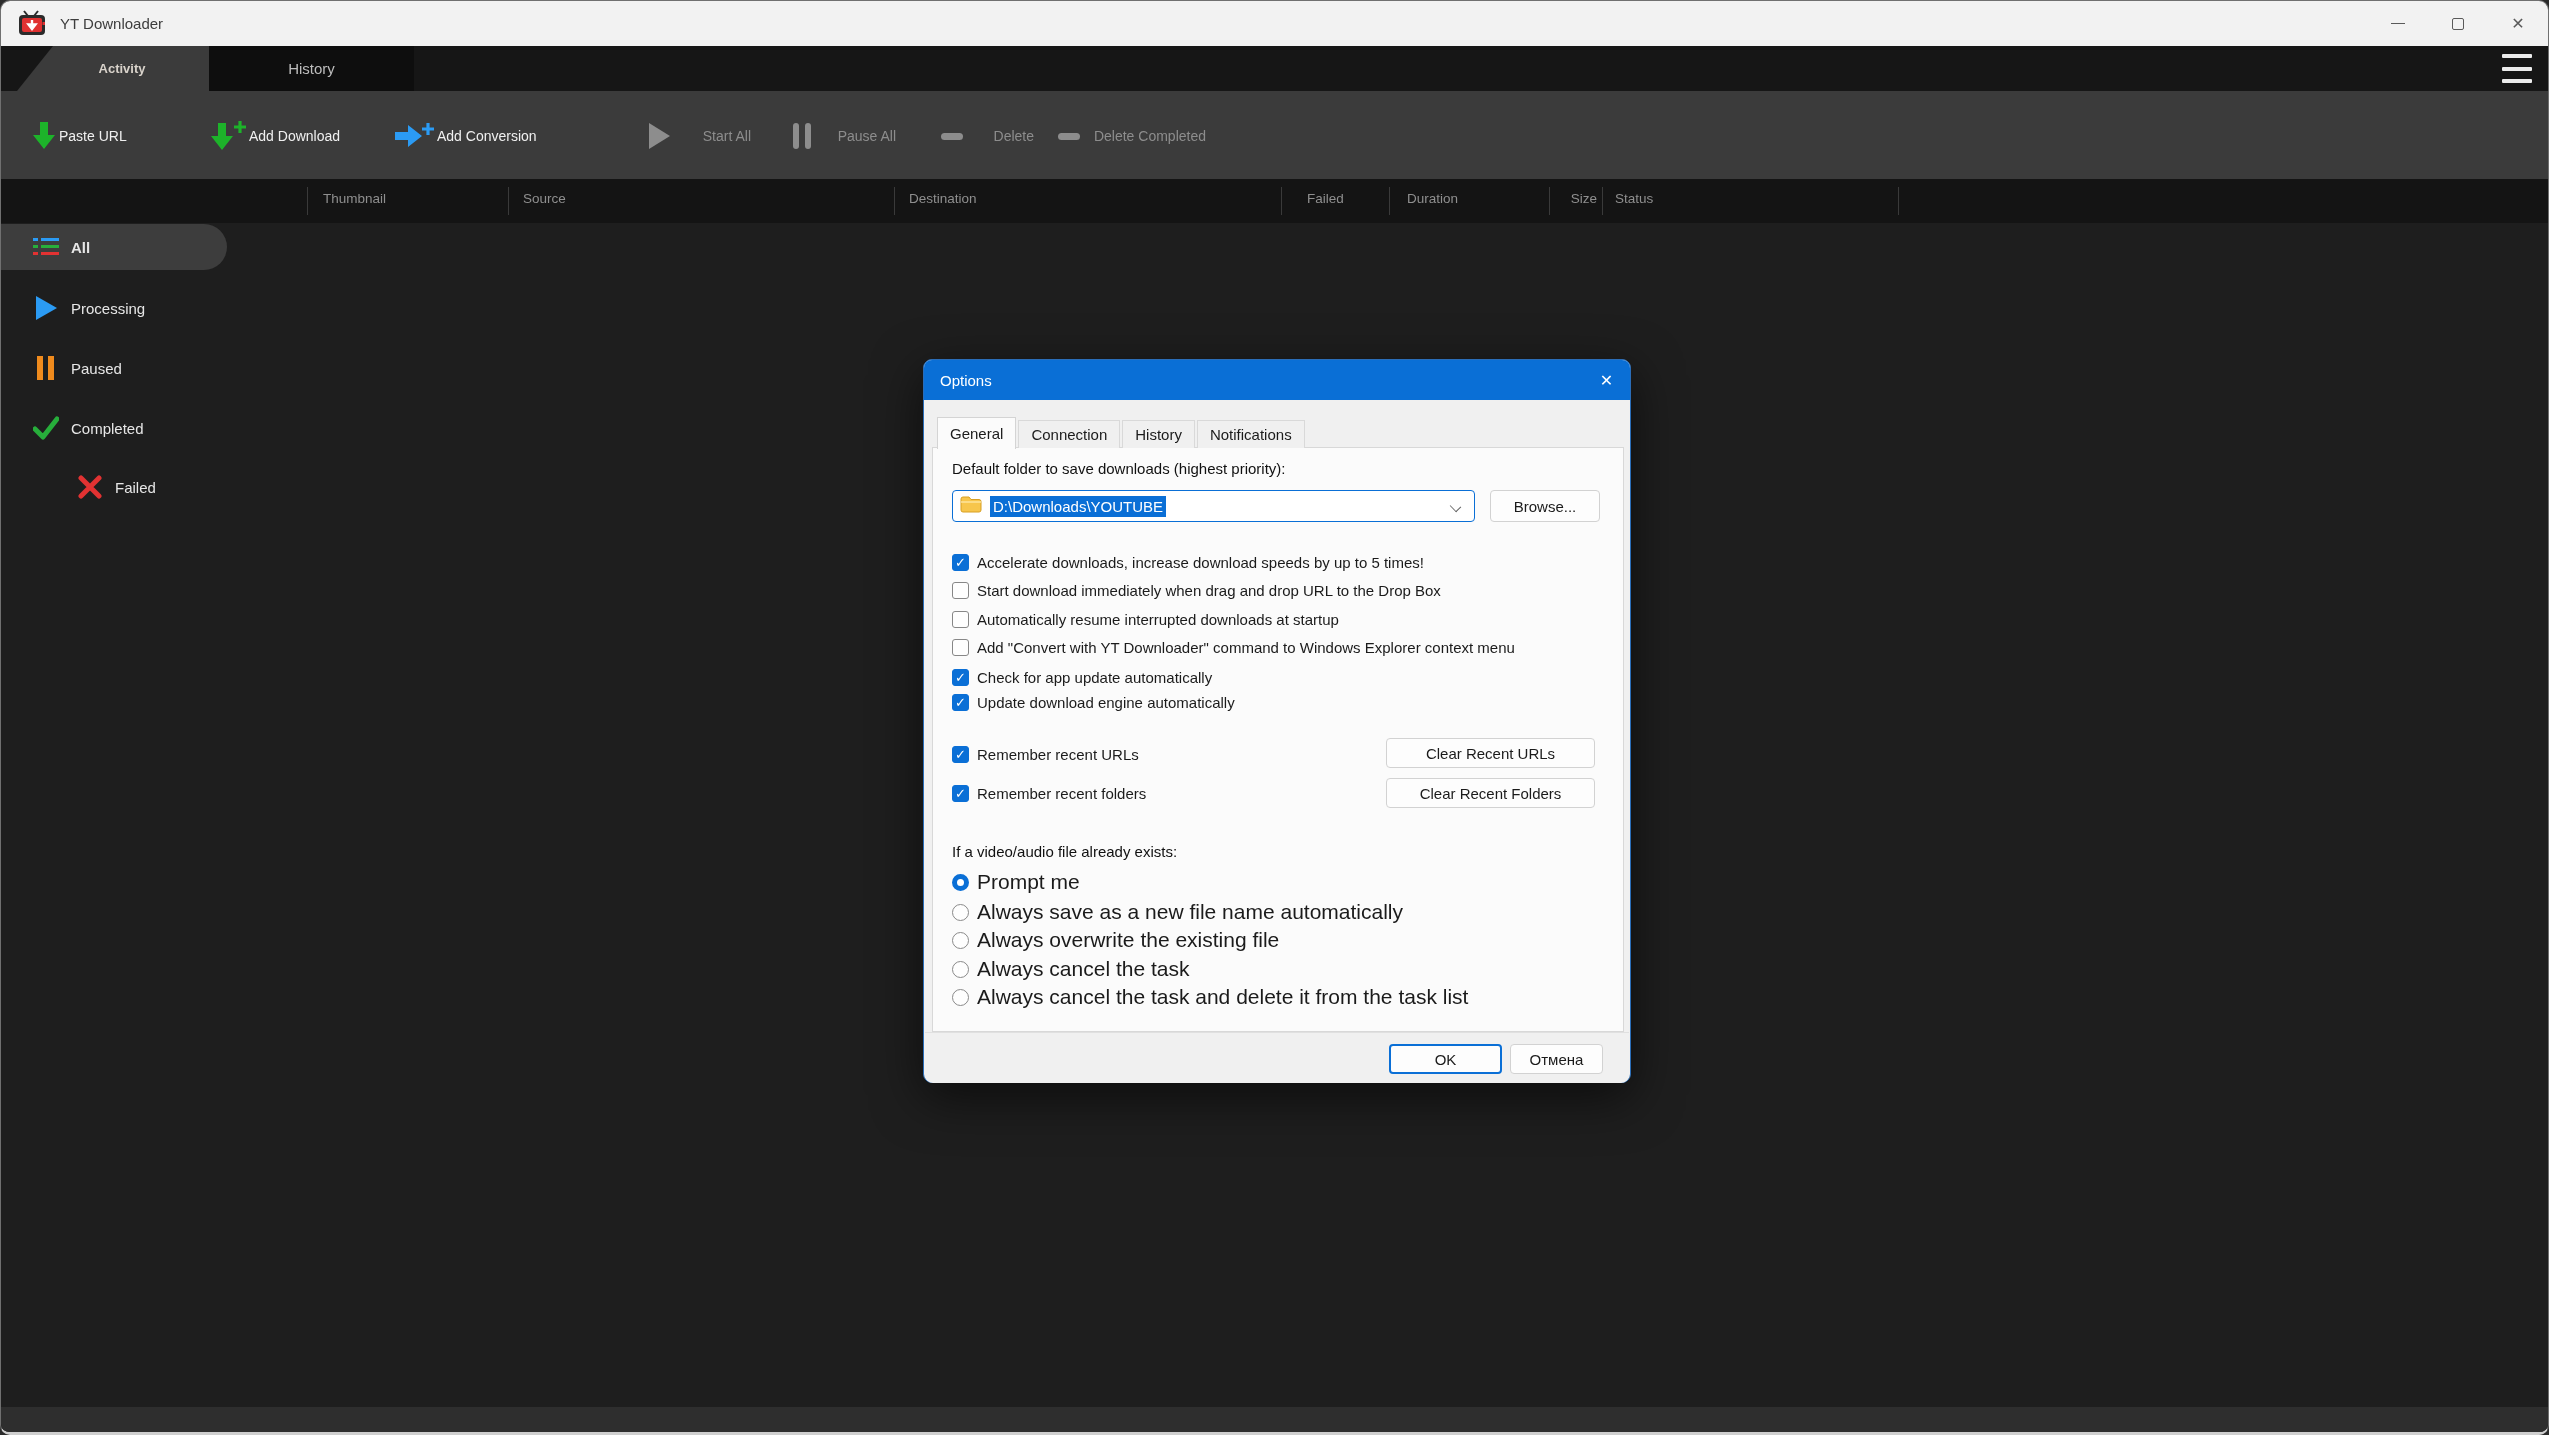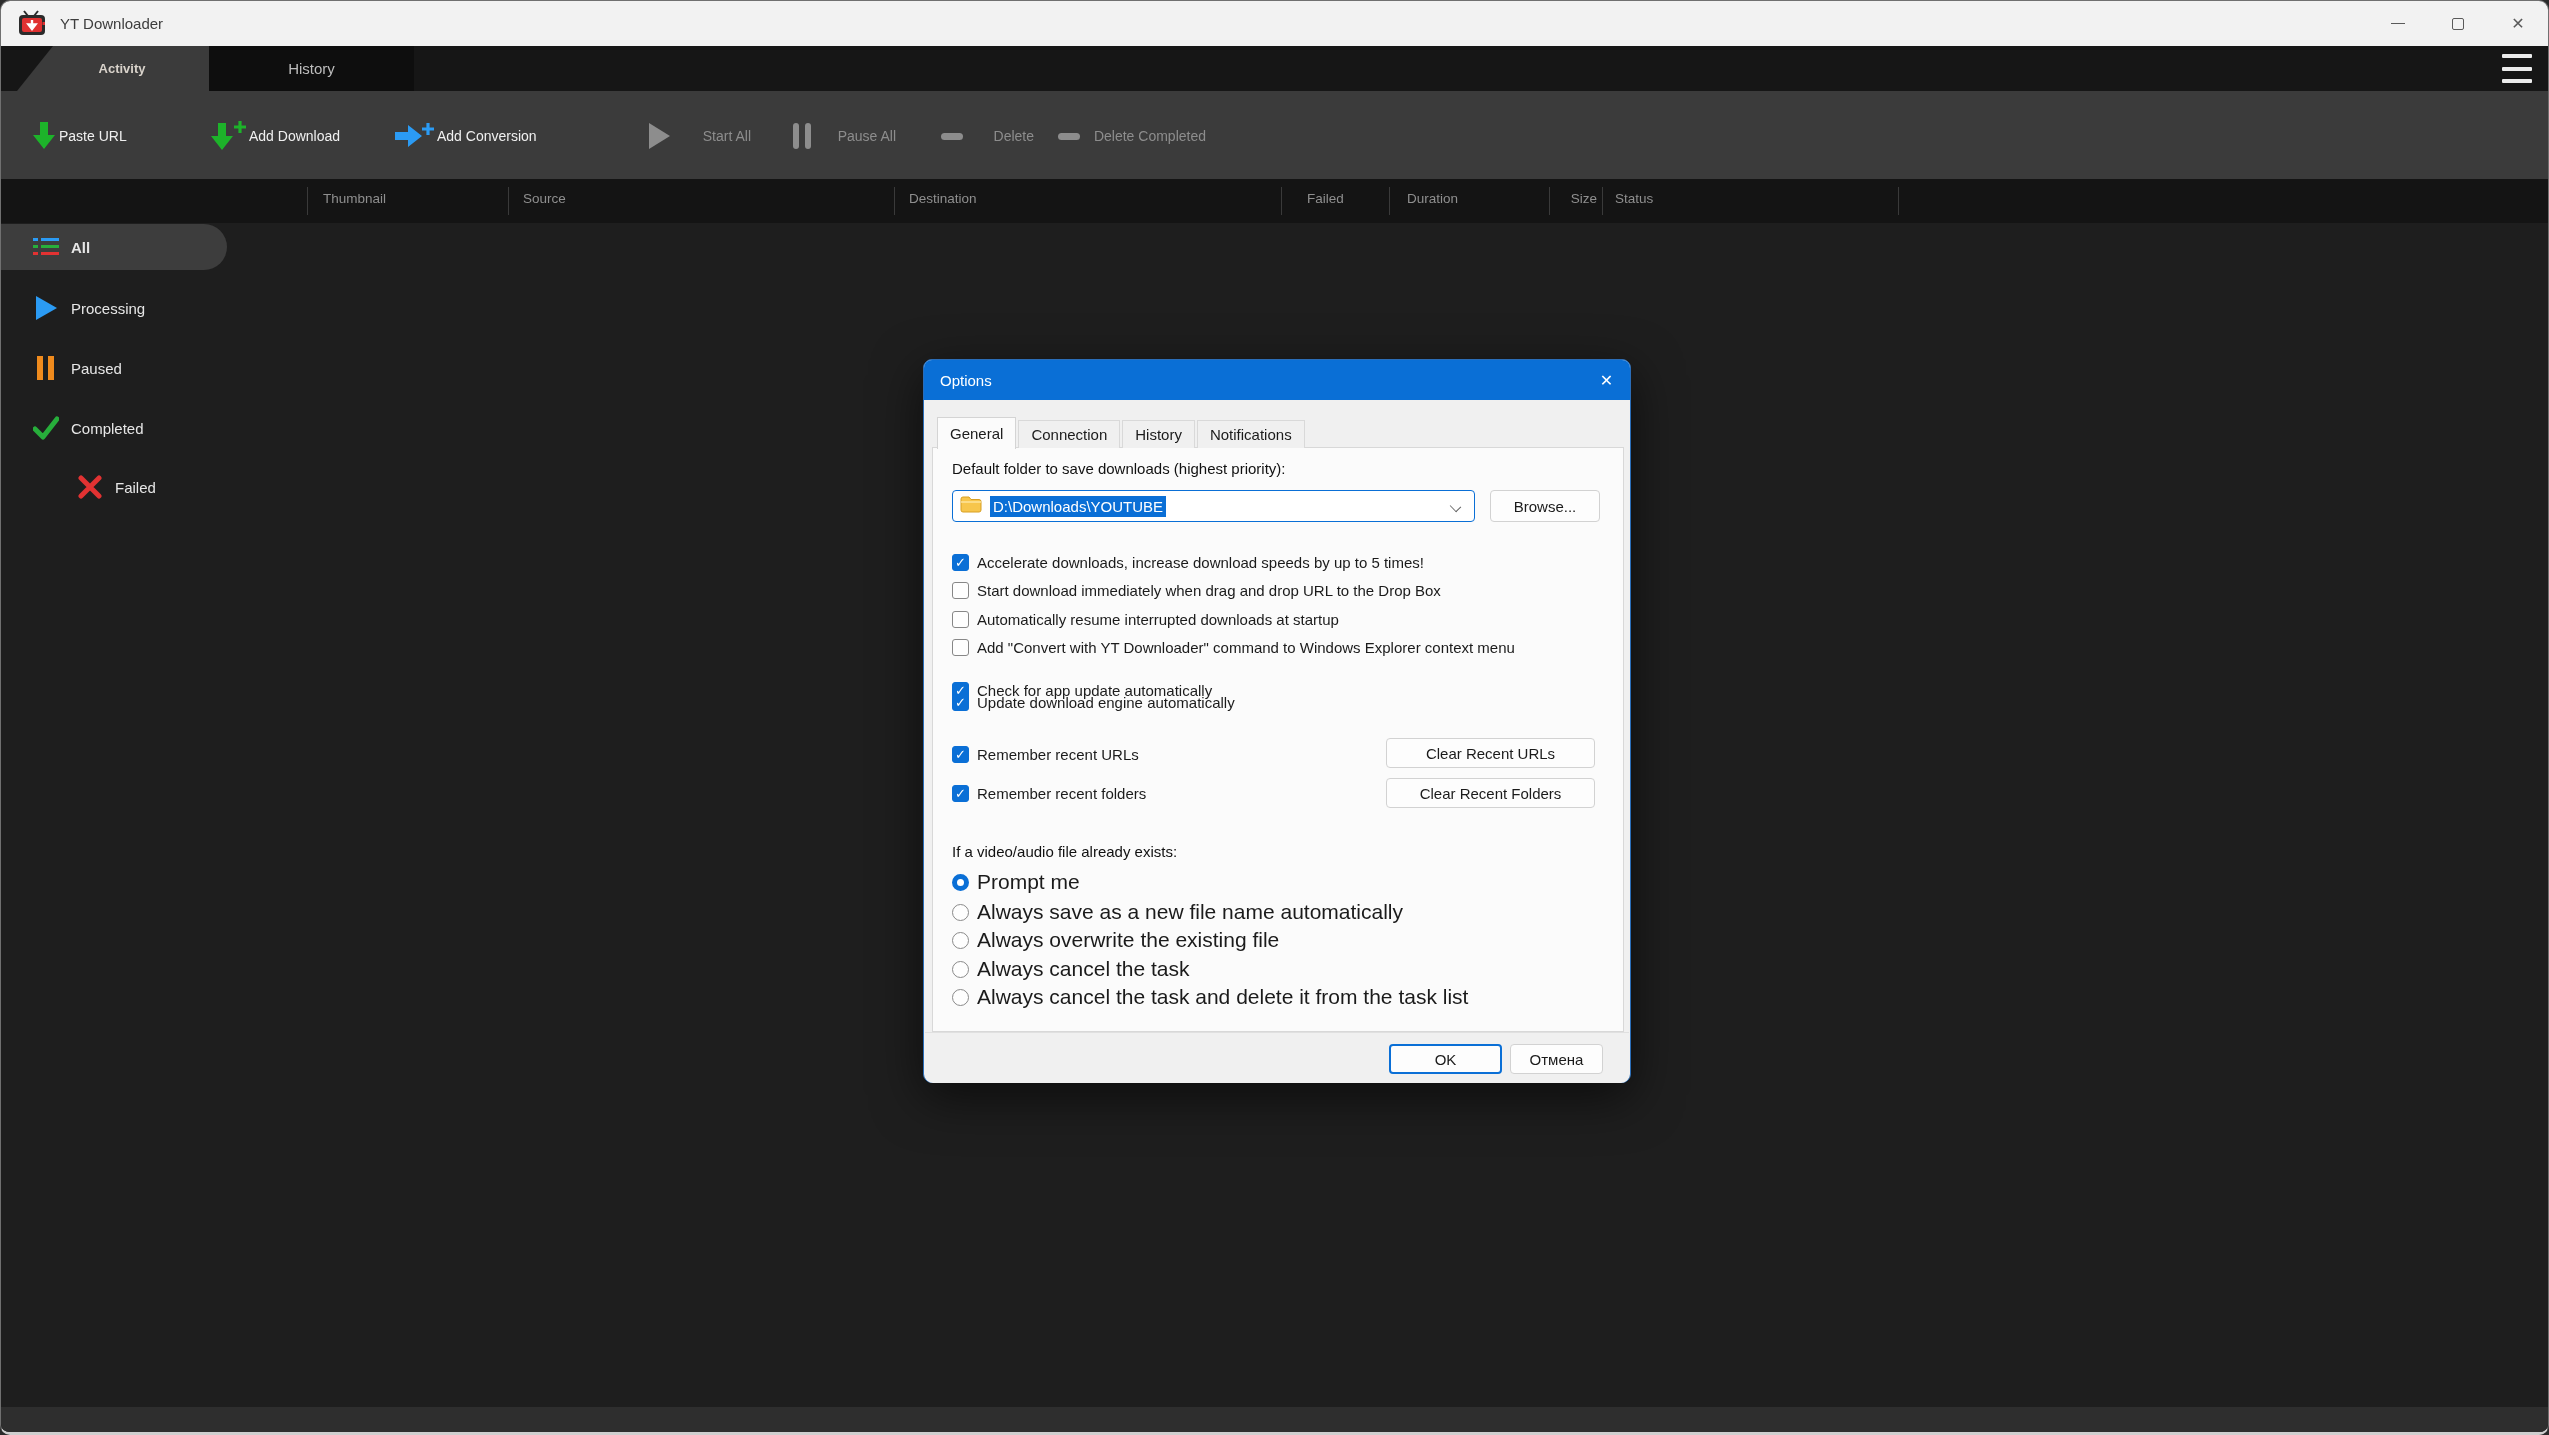--- a/index.html
+++ b/index.html
@@ -309,21 +309,21 @@
         <span class="cblabel">Start download immediately when drag and drop URL to the Drop Box</span>
       </div>
       <div class="cbrow" style="top:159px;">
         <span class="cb"></span>
         <span class="cblabel">Automatically resume interrupted downloads at startup</span>
       </div>
       <div class="cbrow" style="top:187px;">
         <span class="cb"></span>
         <span class="cblabel">Add "Convert with YT Downloader" command to Windows Explorer context menu</span>
       </div>
-      <div class="cbrow" style="top:230px;">
+      <div class="cbrow" style="top:217px;">
         <span class="cb on"></span>
         <span class="cblabel">Check for app update automatically</span>
       </div>
       <div class="cbrow" style="top:242px;">
         <span class="cb on"></span>
         <span class="cblabel">Update download engine automatically</span>
       </div>
 
       <div class="cbrow" style="top:294px;">
         <span class="cb on"></span>

